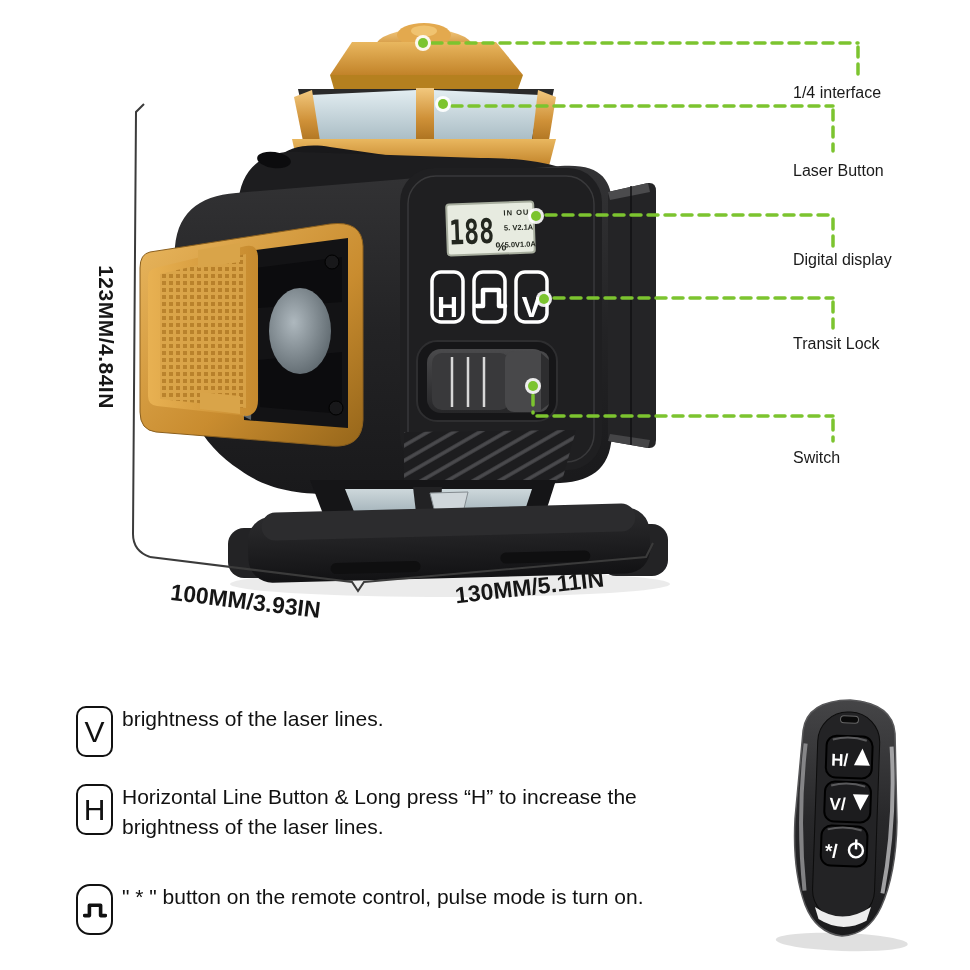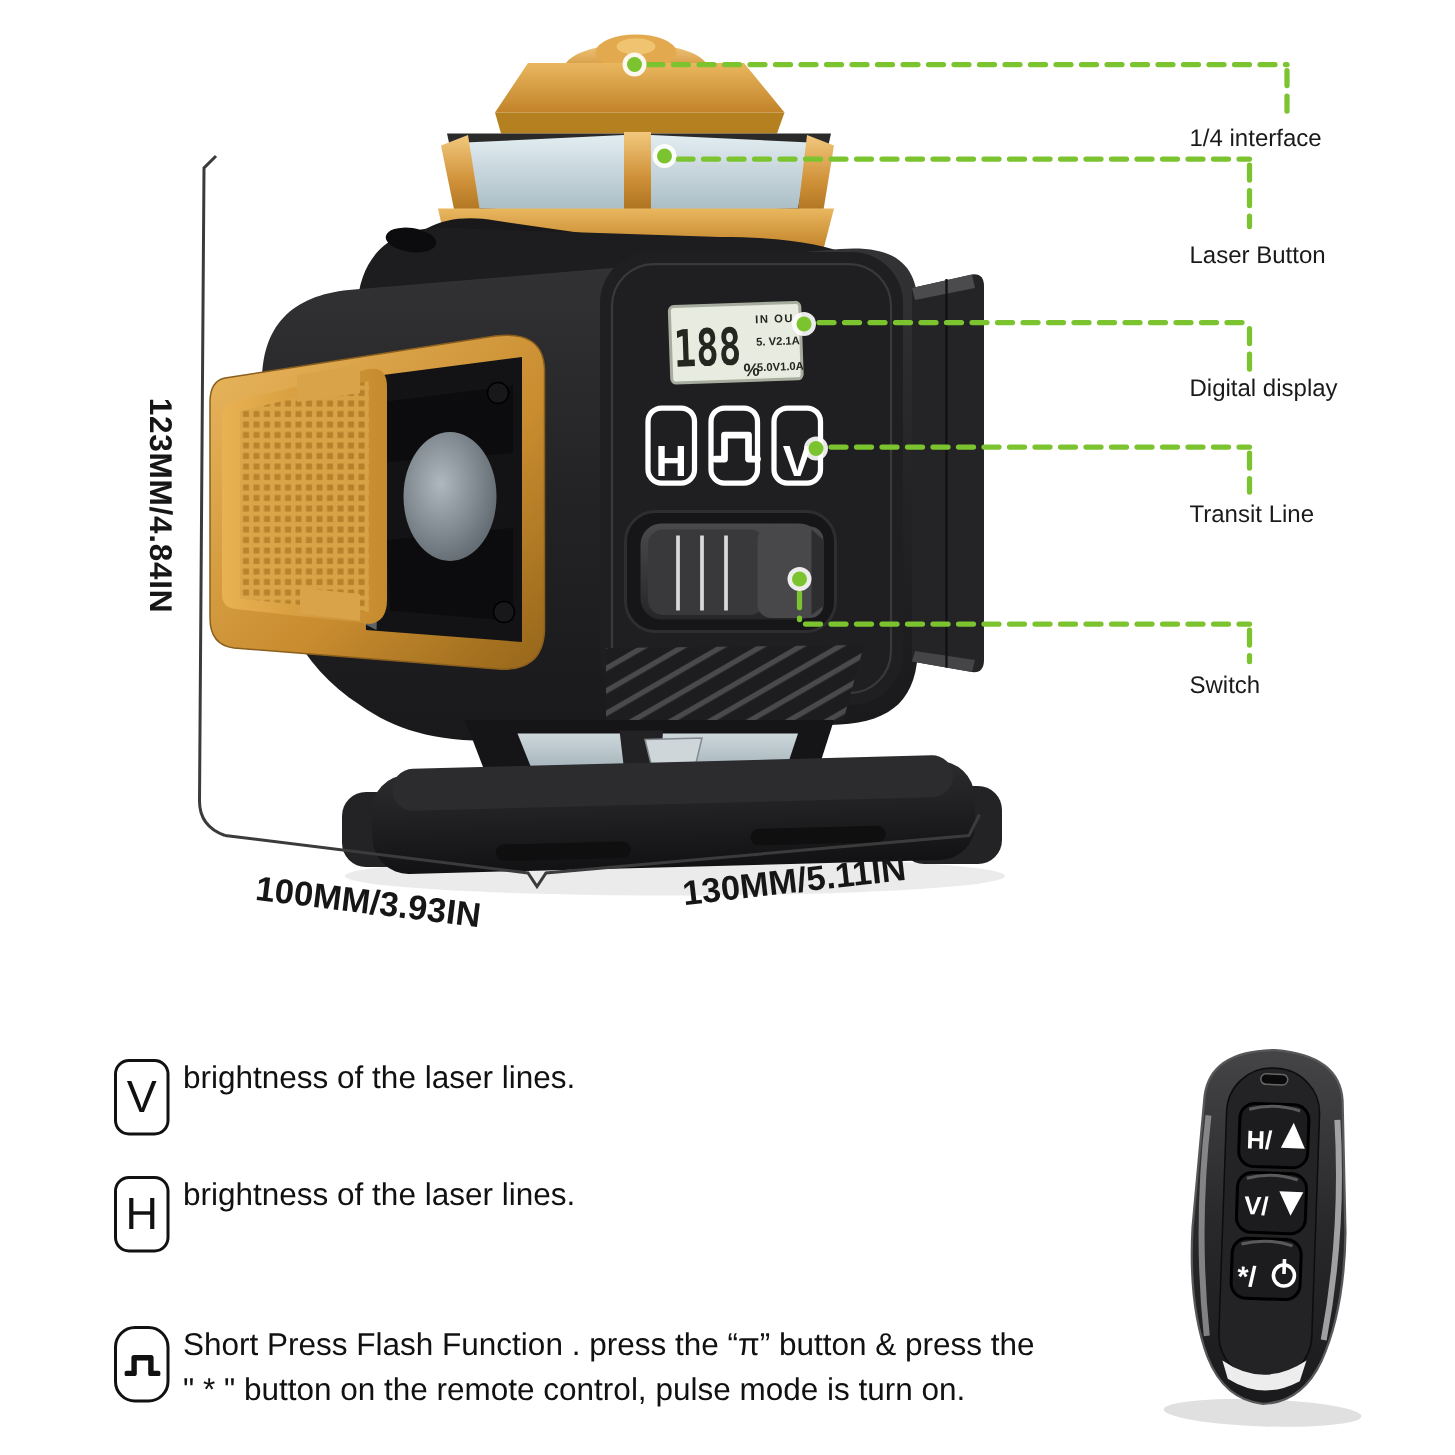--- a/index.html
+++ b/index.html
@@ -243,46 +243,46 @@
         <line x1="857" y1="839" x2="857" y2="849" stroke="#fff" stroke-width="2.4"></line>
       </g>
     </g>
     <path d="M 818,908 Q 846,926 874,906 L 870,920 Q 846,934 822,920 Z" fill="#ededed"></path>
   </g>
 </svg>
 
   <div class="callout-label" style="top:84px">1/4 interface</div>
   <div class="callout-label" style="top:162px">Laser Button</div>
   <div class="callout-label" style="top:251px">Digital display</div>
-  <div class="callout-label" style="top:335px">Transit Line</div>
+  <div class="callout-label" style="top:335px">Transit Lock</div>
   <div class="callout-label" style="top:449px">Switch</div>
 
   <div class="dim-label" id="dim-height">123MM/4.84IN</div>
   <div class="dim-label" id="dim-depth">100MM/3.93IN</div>
   <div class="dim-label" id="dim-width">130MM/5.11IN</div>
 
   <div class="instr-row" id="row-v">
     <div class="instr-icon">V</div>
     <div class="instr-text">
       <div>brightness of the laser lines.</div>
     </div>
   </div>
 
   <div class="instr-row" id="row-h">
     <div class="instr-icon">H</div>
     <div class="instr-text">
+      <div>Horizontal Line Button &amp; Long press “H” to increase the</div>
       <div>brightness of the laser lines.</div>
     </div>
   </div>
 
   <div class="instr-row" id="row-p">
     <div class="instr-icon round">
       <svg width="24" height="18" viewBox="0 0 30 22">
         <path d="M 2,18 H 8 V 5 H 22 V 18 H 28" fill="none" stroke="#111" stroke-width="4.5" stroke-linejoin="round" stroke-linecap="round"></path>
       </svg>
     </div>
     <div class="instr-text">
-      <div>Short Press Flash Function . press the “π” button &amp; press the</div>
       <div>" * " button on the remote control, pulse mode is turn on.</div>
     </div>
   </div>
 
 </div>
 
 </body></html>

